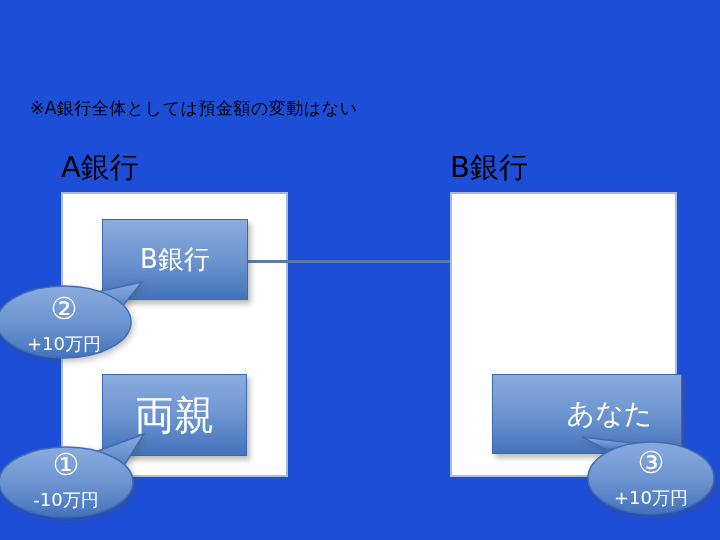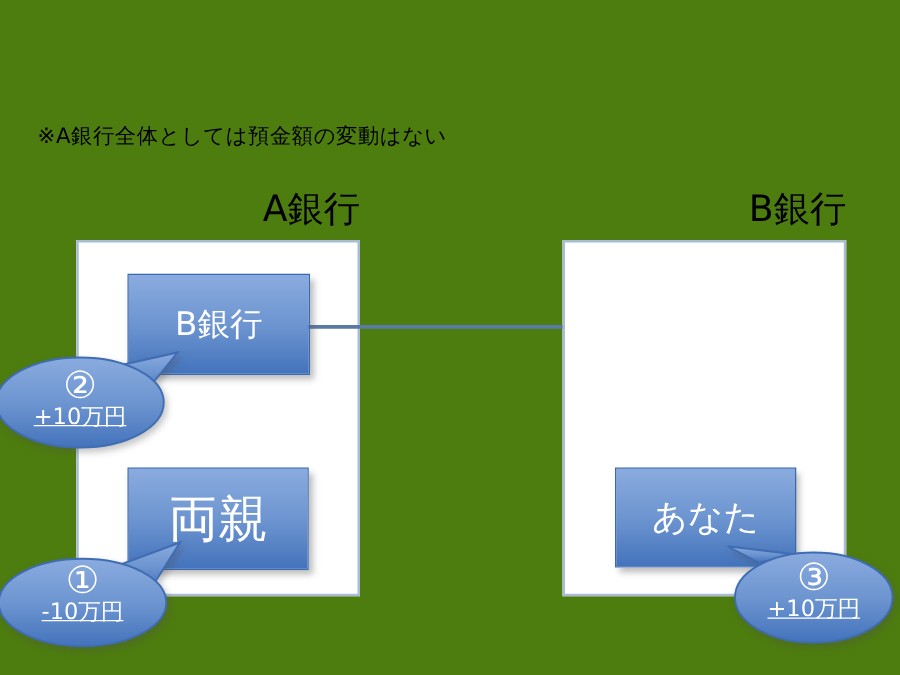--- a/index.html
+++ b/index.html
@@ -1,36 +1,36 @@
 <!DOCTYPE html>
 <html><head>
 <meta charset="utf-8">
 <style>
   html, body { margin: 0; padding: 0; background: #ffffff; }
   .stage {
     position: relative;
     width: 720px;
     height: 540px;
-    background: #4d7c0f;
+    background: #1d4ed8;
     overflow: hidden;
     font-family: "DejaVu Sans", "Liberation Sans", sans-serif;
   }
   .note {
     position: absolute;
     left: 30px;
     top: 97px;
     font-size: 17px;
     letter-spacing: 0.5px;
     color: #000000;
     white-space: nowrap;
   }
   .bank-title {
     position: absolute;
     width: 227px;
-    text-align: right;
+    text-align: left;
     font-size: 29px;
     color: #000000;
     top: 148px;
   }
   .bank-title.a { left: 61px; }
   .bank-title.b { left: 450px; }
   .bank-rect {
     position: absolute;
     width: 223px;
     height: 281px;
@@ -54,39 +54,39 @@
     align-items: center;
     justify-content: center;
     color: #ffffff;
     background: linear-gradient(180deg, #8aabdf 0%, #6d95d0 50%, #4473bc 100%);
     border: 1px solid #3a69b0;
     box-shadow: 3px 4px 5px rgba(90, 90, 90, 0.40);
     text-align: center;
   }
   #box-bbank  { left: 102px; top: 219px; width: 144px; height: 79px; font-size: 26px; }
   #box-parents{ left: 102px; top: 374px; width: 143px; height: 80px; font-size: 40px; }
-  #box-you    { left: 492px; top: 374px; width: 143px; height: 78px; font-size: 28px; }
+  #box-you    { left: 492px; top: 374px; width: 143px; height: 78px; font-size: 28px; padding-left: 45px; }
   svg.callouts {
     position: absolute;
     left: 0; top: 0;
     width: 720px; height: 540px;
     pointer-events: none;
   }
   .callout-shape { filter: drop-shadow(2px 3px 3px rgba(80,80,80,0.35)); }
   .callout-text {
     position: absolute;
     display: flex;
     flex-direction: column;
     align-items: center;
     color: #ffffff;
     line-height: 1.05;
     text-align: center;
   }
   .callout-text .num { font-size: 30px; }
-  .callout-text .amount { font-size: 18px; margin-top: 0; white-space: nowrap; text-decoration: underline; }
+  .callout-text .amount { font-size: 18px; margin-top: 10px; white-space: nowrap; }
   #ct2 { left: -3px;  top: 293px; width: 134px; }
   #ct1 { left: -1px;  top: 449px; width: 134px; }
   #ct3 { left: 588px; top: 447px; width: 126px; }
 </style>
 </head>
 <body>
 
 <div class="stage">
 
   <div class="note">※A銀行全体としては預金額の変動はない</div>

